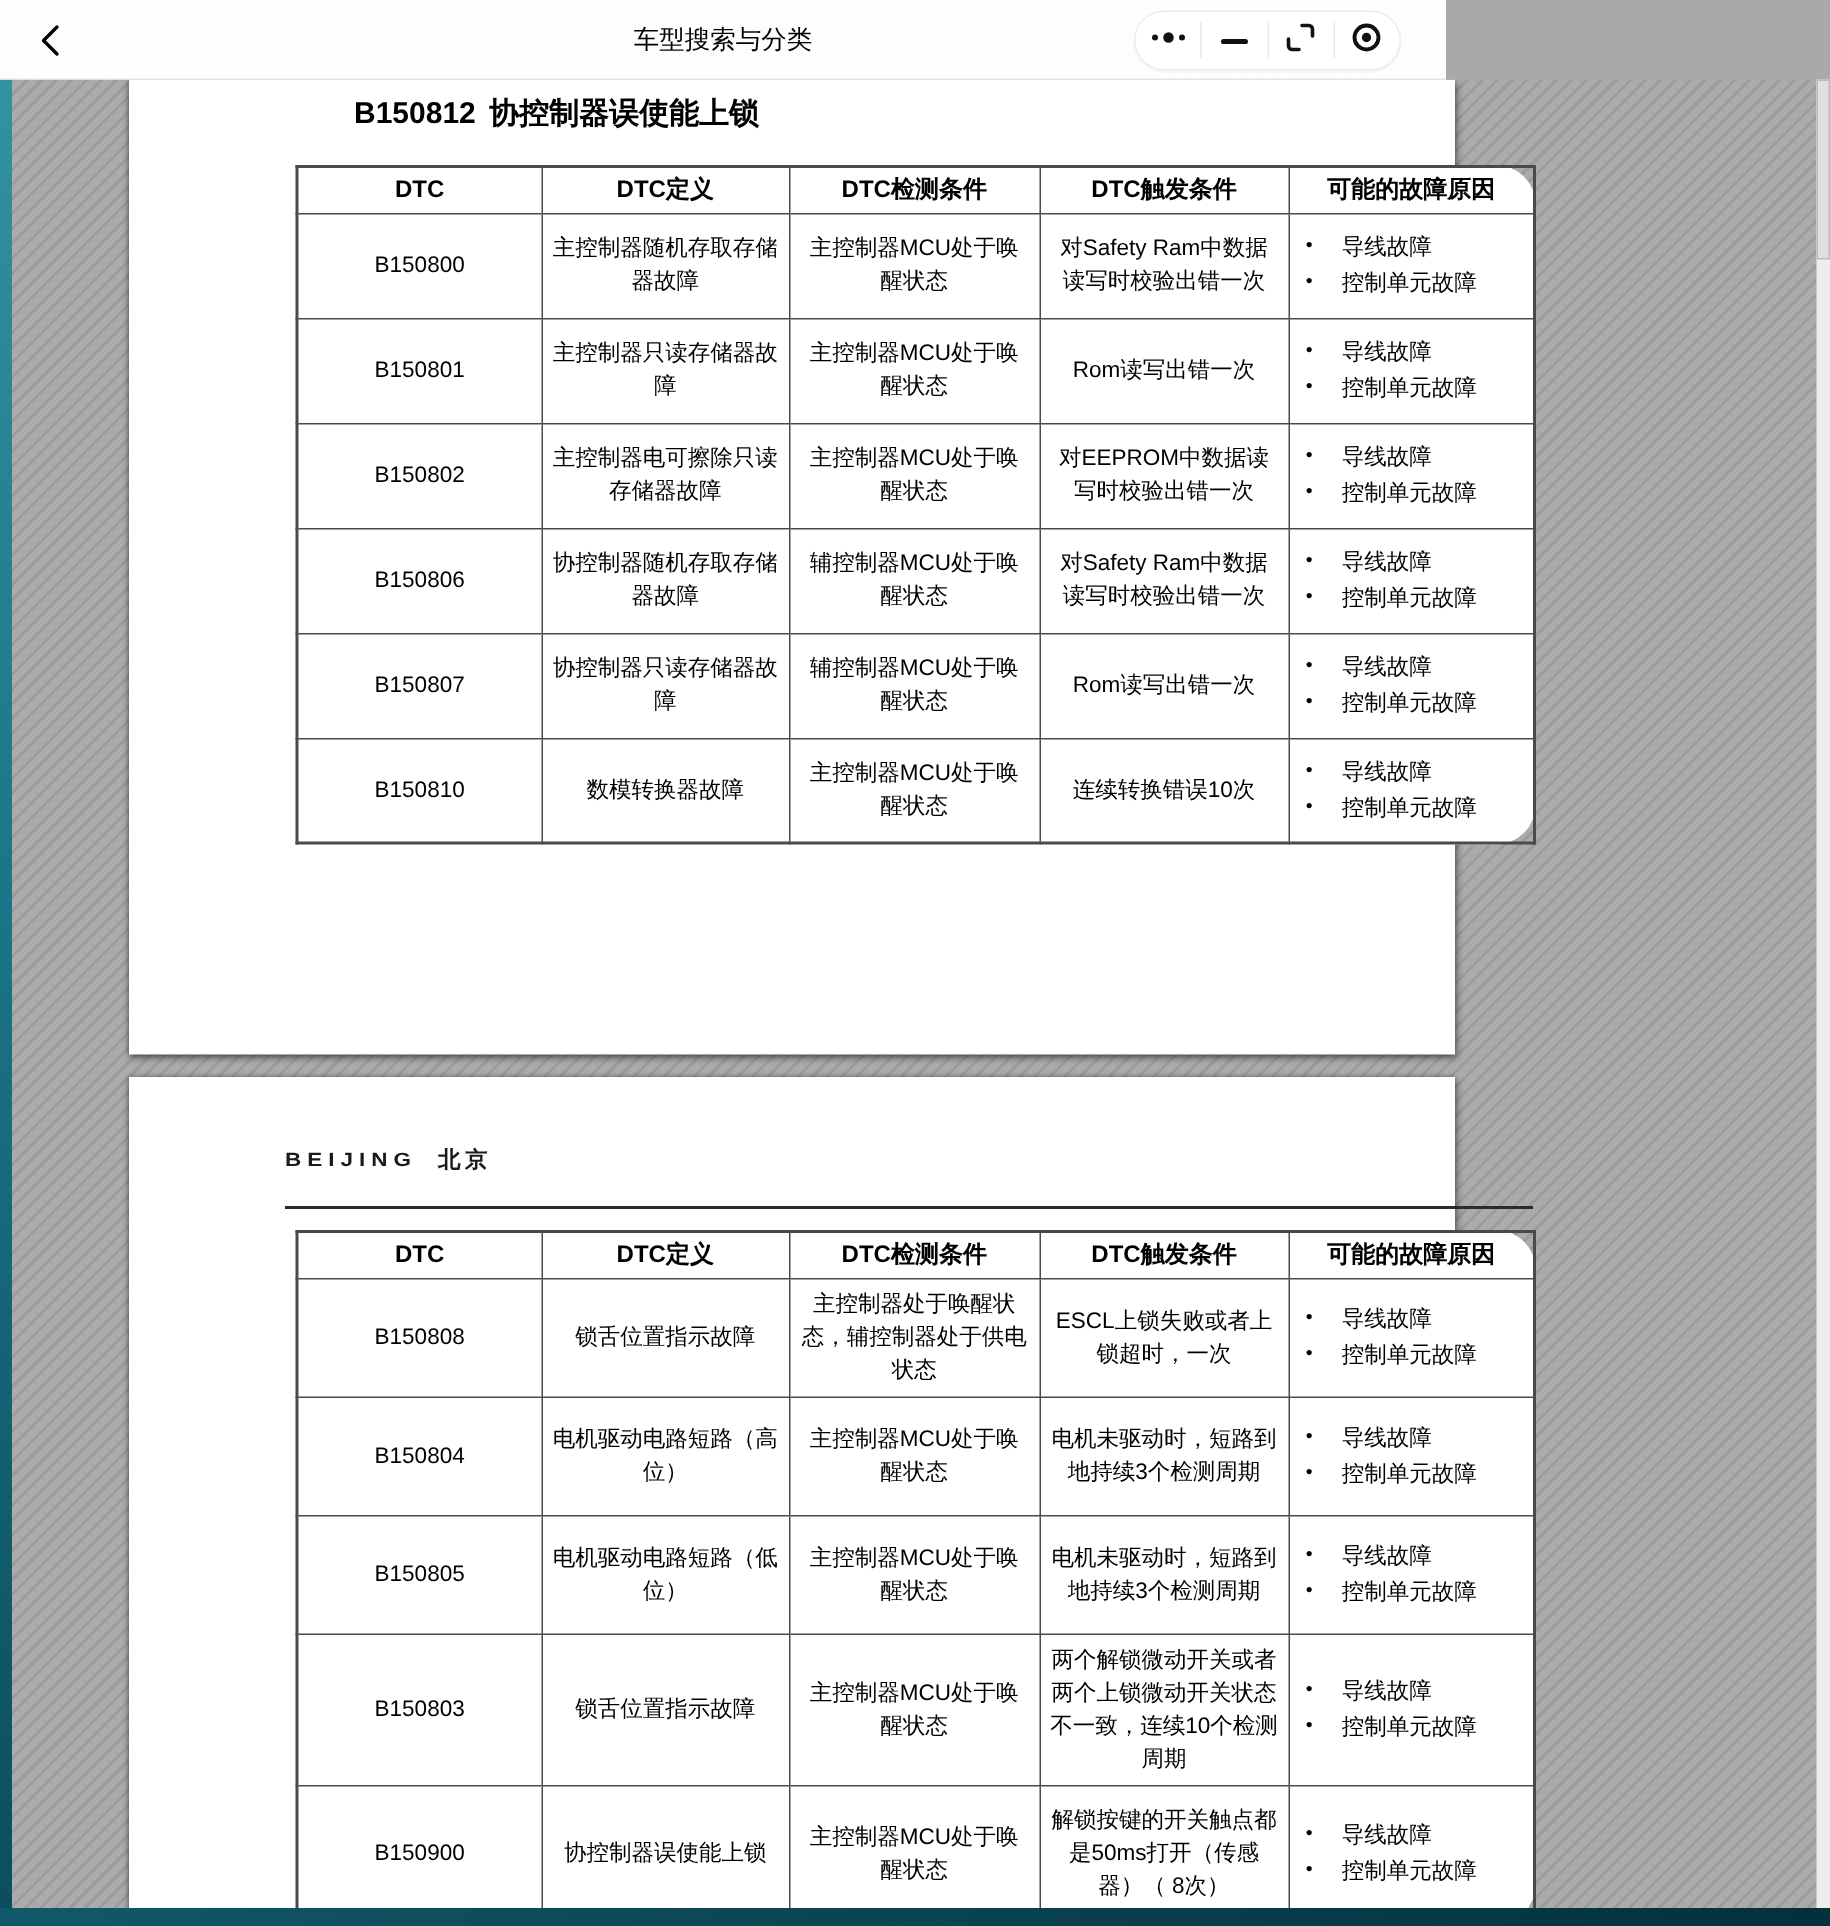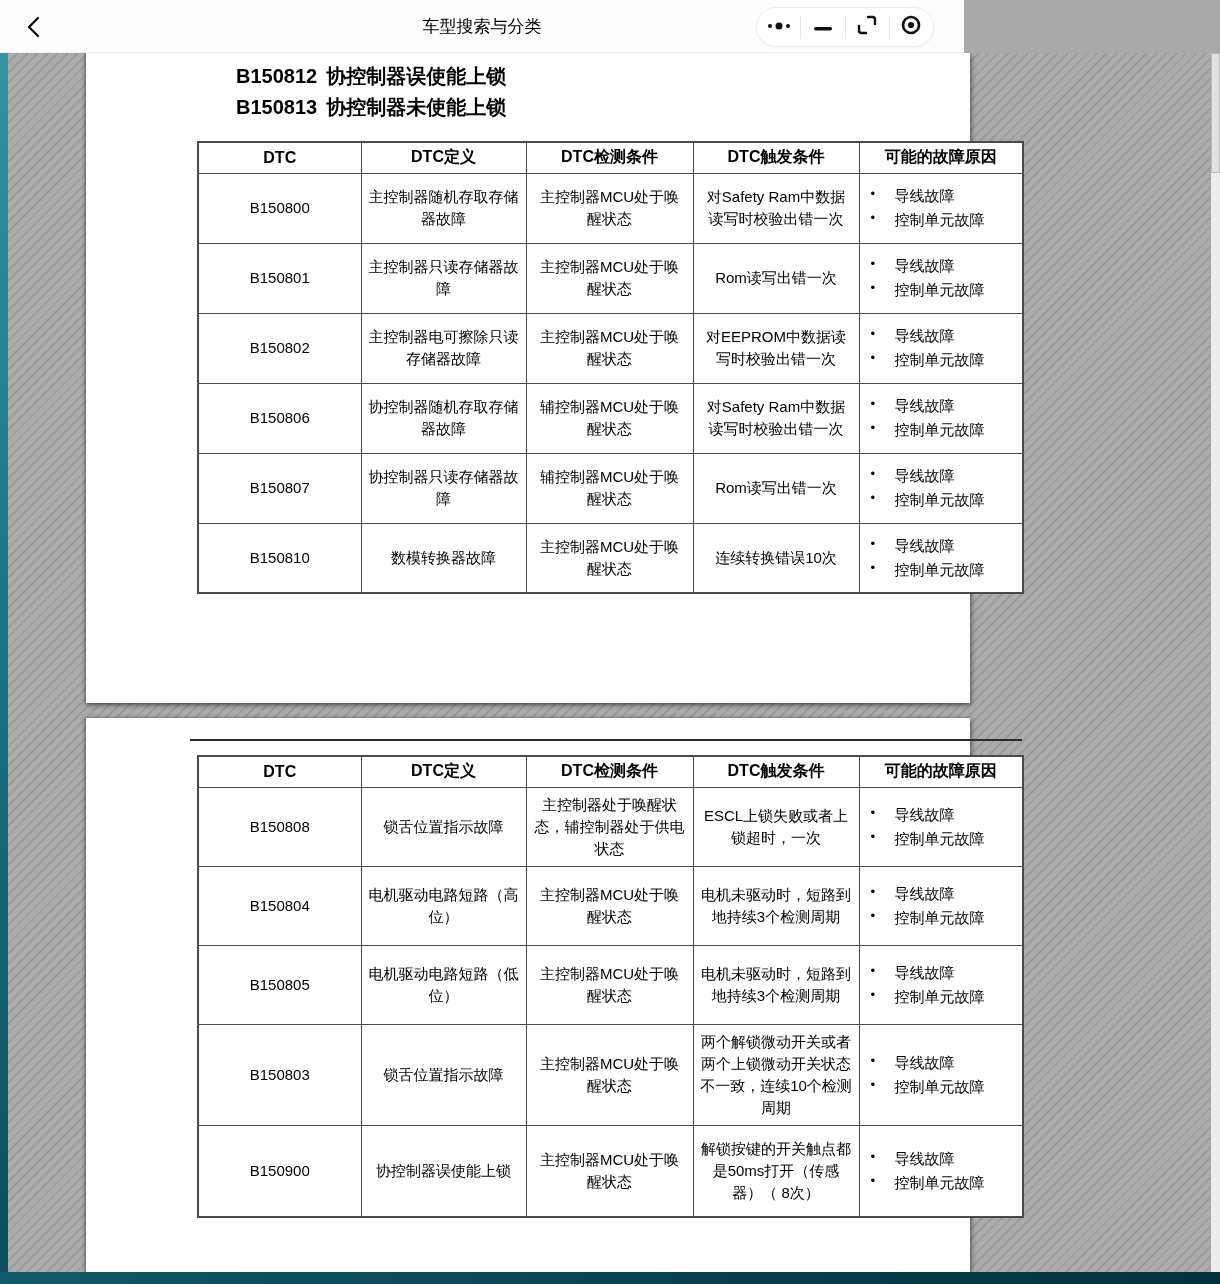--- a/index.html
+++ b/index.html
@@ -37,21 +37,21 @@
   .page2 { top:665px; height:600px; }
 
   .doc-heading { margin:8px 0 0 150px; font-size:20px; font-weight:bold; color:#000; line-height:31px; }
   .doc-heading .code { font-family:"Liberation Sans",sans-serif; margin-right:9px; }
 
   table { border-collapse:collapse; table-layout:fixed; width:825px; margin-left:111px;
           background:#fff; }
   .page1 table { margin-top:18px; }
   .page2 table { margin-top:14px; }
   table, th, td { border:1px solid #4a4a4a; }
-  table { border-width:2px; }
+  table { border-width:2px;border-radius:27px; }
   th { height:31px; font-size:16px; font-weight:bold; color:#000; text-align:center; vertical-align:middle; }
   td { font-size:15px; color:#000; text-align:center; vertical-align:middle;
        padding:4px 6px; line-height:22px; word-break:break-all; }
   .page1 tbody td { height:70px; }
   .page2 tbody tr:nth-child(1) td { height:79px; }
   .page2 tbody tr:nth-child(2) td { height:79px; }
   .page2 tbody tr:nth-child(3) td { height:79px; }
   .page2 tbody tr:nth-child(4) td { height:101px; }
   .page2 tbody tr:nth-child(5) td { height:92px; }
   td.c-cause { text-align:left; vertical-align:middle; padding-left:9px; }
@@ -119,23 +119,20 @@
         </span>
       </div>
     </div>
   </div>
 
   <div class="viewer">
 
     <div class="page page1">
       <div class="doc-heading">
         <span class="code">B150812</span><span>协控制器误使能上锁</span>
-      </div>
-      <div class="doc-heading" style="margin-top:0;">
-        <span class="code">B150813</span><span>协控制器未使能上锁</span>
       </div>
 
       <table>
         <colgroup>
             <col style="width:163px">
             <col style="width:165px">
             <col style="width:167px">
             <col style="width:166px">
             <col style="width:164px">
           </colgroup>
@@ -249,20 +246,24 @@
         <span>控制单元故障</span>
       </div>
     </td>
   </tr>
 </tbody>
       </table>
 
     </div>
 
     <div class="page page2">
+      <div class="brand-row">
+        <span class="brand-latin">BEIJING</span>
+        <span class="brand-cjk">北京</span>
+      </div>
       <div class="brand-rule"></div>
 
       <table>
         <colgroup>
             <col style="width:163px">
             <col style="width:165px">
             <col style="width:167px">
             <col style="width:166px">
             <col style="width:164px">
           </colgroup>

